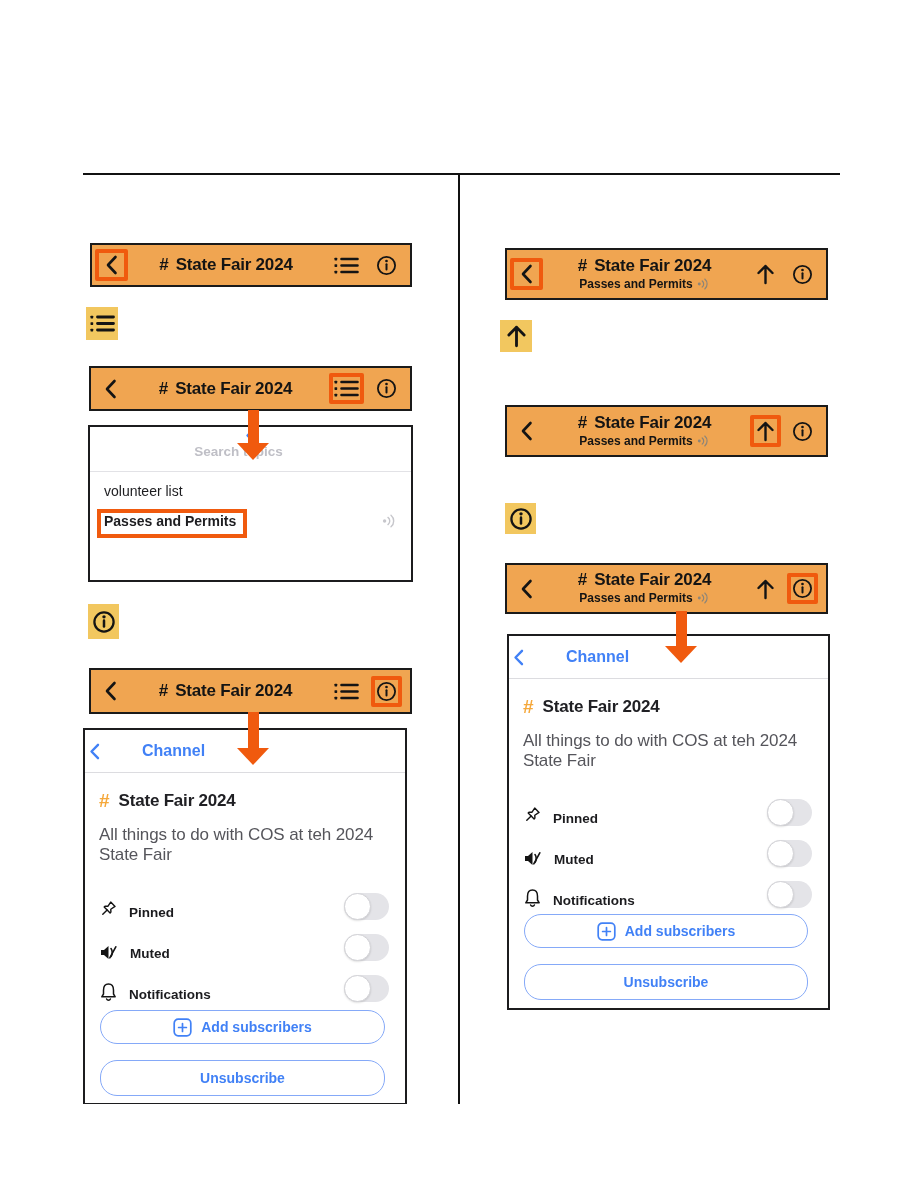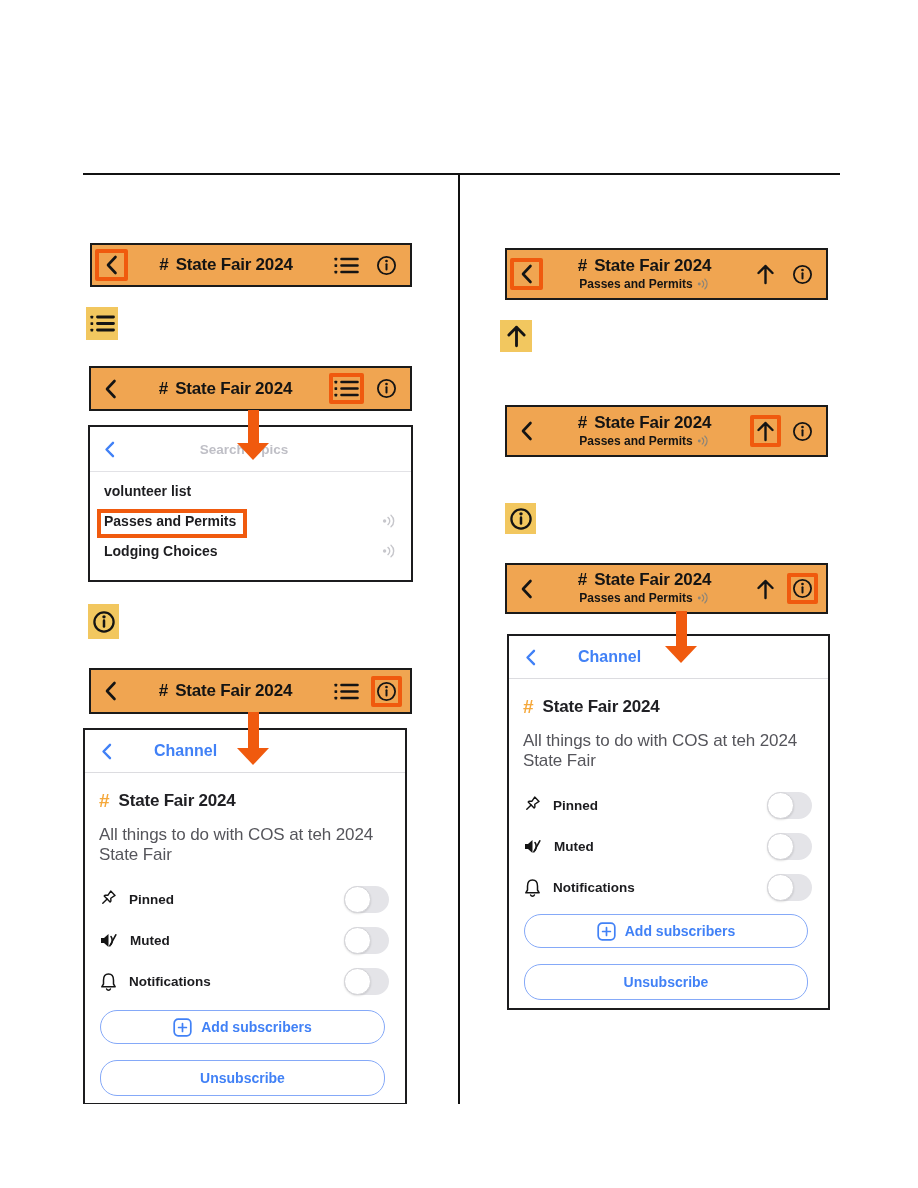--- a/index.html
+++ b/index.html
@@ -40,36 +40,36 @@
 
   
   .dn-arrow{position:absolute;width:32px;display:flex;flex-direction:column;align-items:center;z-index:6;}
   .dn-arrow .shaft{width:11px;flex:1;background:var(--hl);}
   .dn-arrow .head{width:0;height:0;border-left:16px solid transparent;border-right:16px solid transparent;border-top:17px solid var(--hl);}
 
   
   .panel{position:absolute;background:#fff;border:2px solid #1c1c1e;}
 
   
-  .t-head{height:45px;display:flex;align-items:center;padding:0 14px;border-bottom:1.5px solid #E2E2E6;}
+  .t-head{height:45px;display:flex;align-items:center;padding:0 14px;border-bottom:1.5px solid #E2E2E6;flex-direction:column;}
   .t-search{flex:1;text-align:center;font-size:13.5px;font-weight:600;color:var(--gray-txt);margin-right:24px;}
   .t-row{height:30px;display:flex;align-items:center;padding:0 14px;position:relative;}
-  .t-row .lbl{font-size:14px;font-weight:700;color:#1d1d20;}
+  .t-row .lbl{font-size:14px;font-weight:400;color:#1d1d20;}
   .t-row .bcast{margin-left:auto;}
   .topic-hl{position:absolute;left:7px;top:82px;width:150px;height:29px;border:4px solid var(--hl);z-index:3;}
 
   
-  .c-head{height:43px;display:flex;align-items:center;padding:0 16px;border-bottom:1.5px solid #DCDCE0;text-align:center;}
+  .c-head{height:43px;display:flex;align-items:center;padding:0 4px;border-bottom:1.5px solid #DCDCE0;text-align:center;}
   .c-head .c-lbl{font-size:16px;font-weight:700;color:var(--blue);margin-left:42px;}
   .c-title{display:flex;align-items:center;gap:9px;padding:17px 14px 0 14px;}
   .c-title .hash{color:#F5A83B;font-size:19px;font-weight:600;}
   .c-title .nm{font-size:17px;font-weight:700;color:#202024;letter-spacing:-.2px;}
   .c-desc{padding:13px 14px 0 14px;font-size:17px;font-weight:500;color:var(--desc);letter-spacing:-.1px;}
   .set-rows{padding:14px 16px 0 14px;}
-  .set-row{height:41px;display:flex;align-items:center;gap:11px;}
+  .set-row{height:41px;display:flex;align-items:flex-end;gap:11px;}
   .set-row .lbl{font-size:13.5px;font-weight:700;color:#1b1b1e;}
   .toggle{margin-left:auto;width:45px;height:27px;border-radius:14px;background:#E4E4E8;position:relative;}
   .toggle .knob{position:absolute;left:0;top:0;width:27px;height:27px;border-radius:50%;
                 background:#fff;border:1px solid #D3D3D7;box-shadow:0 1px 2px rgba(0,0,0,.12);}
   .pill{position:absolute;left:15px;right:20px;height:34px;border:1.5px solid var(--btn-border);
         border-radius:17px;display:flex;align-items:center;justify-content:center;gap:9px;
         background:#fff;color:var(--blue);font-size:14px;font-weight:700;}
 </style>
 </head>
 <body>
@@ -172,30 +172,20 @@
       <div class="t-row">
         <span class="lbl" style="font-weight:700">Passes and Permits</span>
         <span class="bcast icn">
           <svg width="15" height="14" viewBox="0 0 15 14">
               <circle cx="2.6" cy="7" r="1.7" fill="#C6C6CB"></circle>
               <path d="M6 3.4 A4.6 4.6 0 0 1 6 10.6" fill="none" stroke="#C6C6CB" stroke-width="1.4" stroke-linecap="round"></path>
               <path d="M9 1.2 A7.6 7.6 0 0 1 9 12.8" fill="none" stroke="#C6C6CB" stroke-width="1.4" stroke-linecap="round"></path>
             </svg>
         </span>
       </div>
-      <div class="t-row">
-        <span class="lbl">Lodging Choices</span>
-        <span class="bcast icn">
-          <svg width="15" height="14" viewBox="0 0 15 14">
-              <circle cx="2.6" cy="7" r="1.7" fill="#C6C6CB"></circle>
-              <path d="M6 3.4 A4.6 4.6 0 0 1 6 10.6" fill="none" stroke="#C6C6CB" stroke-width="1.4" stroke-linecap="round"></path>
-              <path d="M9 1.2 A7.6 7.6 0 0 1 9 12.8" fill="none" stroke="#C6C6CB" stroke-width="1.4" stroke-linecap="round"></path>
-            </svg>
-        </span>
-      </div>
     </div>
     <div class="topic-hl"></div>
   </div>
 
   <div class="badge" style="left:88px;top:604px;width:31px;height:35px">
     <svg width="24" height="24" viewBox="0 0 21 21">
         <circle cx="10.5" cy="10.5" r="8.4" fill="none" stroke="#141414" stroke-width="2"></circle>
         <line x1="10.5" y1="9.3" x2="10.5" y2="14.4" stroke="#141414" stroke-width="2.2" stroke-linecap="round"></line>
         <circle cx="10.5" cy="6" r="1.5" fill="#141414"></circle>
       </svg>

